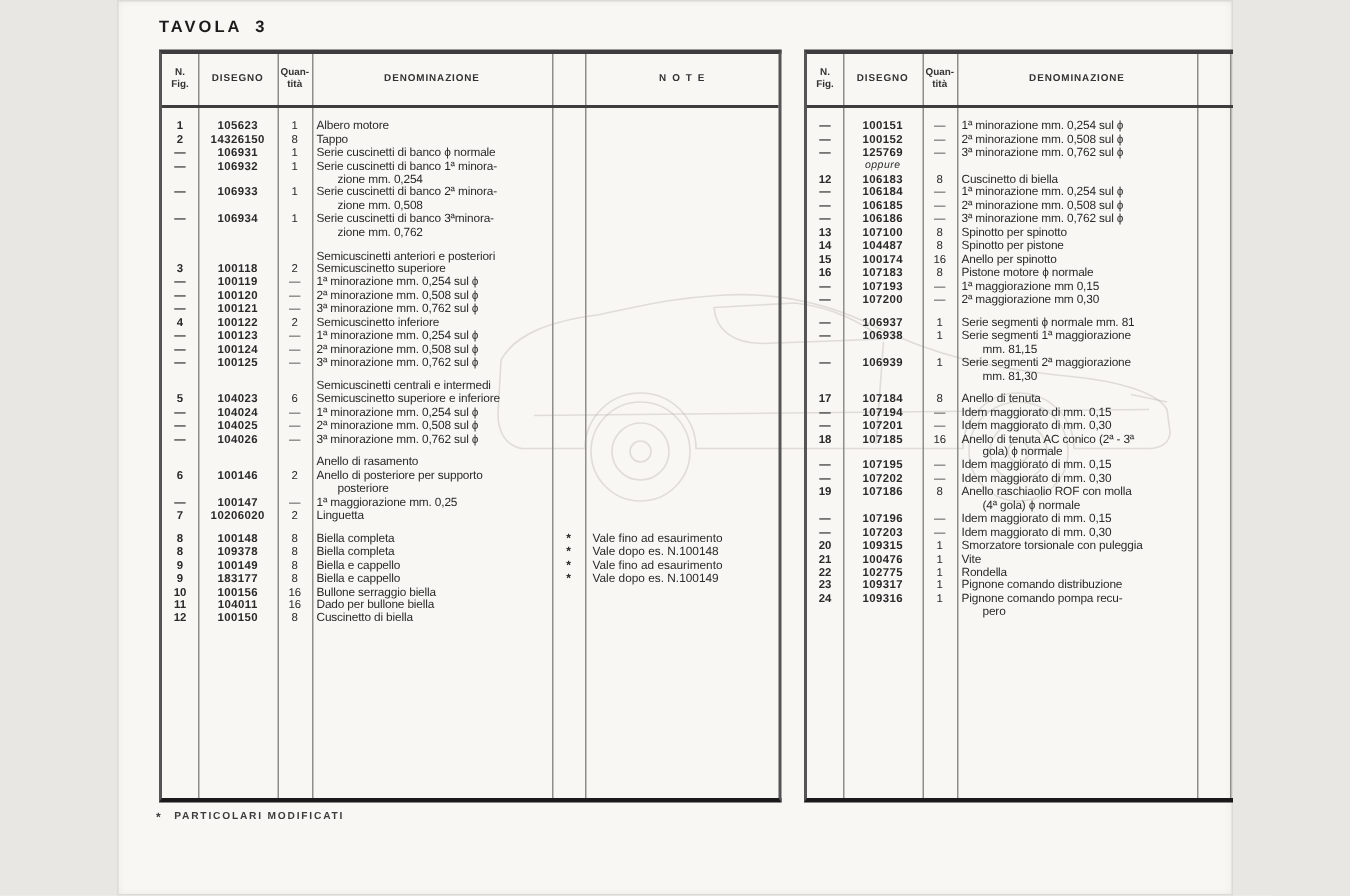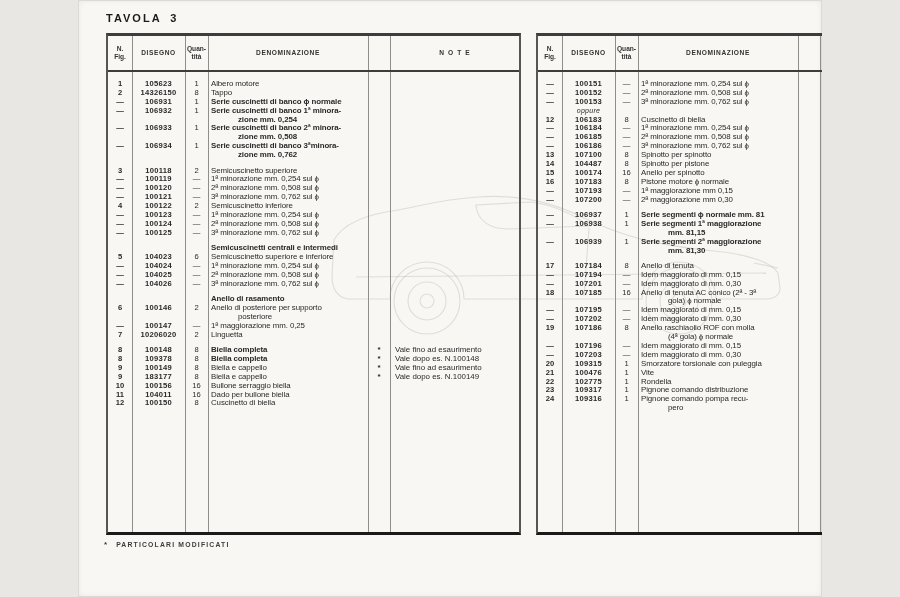--- a/index.html
+++ b/index.html
@@ -39,22 +39,22 @@
 
   .tbody{position:absolute;top:36px;left:0;right:0;bottom:0;padding-top:8px;overflow:hidden;}
   .row{display:flex;height:8.9px;line-height:8.9px;font-size:8px;white-space:nowrap;}
   .row.blank{height:6.5px;}
   .cell{flex:none;overflow:visible;}
   .c-fig{width:24px;text-align:center;font-weight:bold;font-size:7.6px;}
   .c-dis{width:53px;text-align:center;font-weight:bold;font-size:7.6px;letter-spacing:.3px;}
   .c-dis.it{font-style:italic;font-weight:normal;font-size:7px;}
   .c-qty{width:23px;text-align:center;font-size:7.6px;}
   .c-den{width:160px;padding-left:3px;font-size:7.9px;letter-spacing:-.1px;box-sizing:border-box;}
-  .c-den.cont{padding-left:30px;}
-  .c-den.bold{font-weight:bold;}
+  .c-den.cont{padding-left:17px;}
+  .c-den.bold{font-weight:normal;}
   .c-star{width:22px;text-align:center;font-weight:bold;font-size:8px;}
   .c-note{width:133px;padding-left:5px;font-size:7.9px;box-sizing:border-box;}
 
   .footer{
     position:absolute;left:26px;top:540px;
     font-size:6.8px;font-weight:bold;letter-spacing:1.2px;color:#3c3c3c;
     display:flex;align-items:center;
   }
   .footer .star{margin-right:9px;font-size:8px;letter-spacing:0;}
 </style>
@@ -168,20 +168,28 @@
         <div class="row">
           <span class="cell c-fig"></span>
           <span class="cell c-dis"></span>
           <span class="cell c-qty"></span>
           <span class="cell c-den bold cont">zione mm. 0,762</span>
           <span class="cell c-star"></span>
           <span class="cell c-note"></span>
         </div>
         <div class="row blank"></div>
         <div class="row">
+          <span class="cell c-fig"></span>
+          <span class="cell c-dis"></span>
+          <span class="cell c-qty"></span>
+          <span class="cell c-den bold">Semicuscinetti anteriori e posteriori</span>
+          <span class="cell c-star"></span>
+          <span class="cell c-note"></span>
+        </div>
+        <div class="row">
           <span class="cell c-fig">3</span>
           <span class="cell c-dis">100118</span>
           <span class="cell c-qty">2</span>
           <span class="cell c-den">Semicuscinetto superiore</span>
           <span class="cell c-star"></span>
           <span class="cell c-note"></span>
         </div>
         <div class="row">
           <span class="cell c-fig">—</span>
           <span class="cell c-dis">100119</span>
@@ -411,21 +419,21 @@
         <div class="row">
           <span class="cell c-fig">—</span>
           <span class="cell c-dis">100152</span>
           <span class="cell c-qty">—</span>
           <span class="cell c-den">2ª minorazione mm. 0,508 sul ϕ</span>
           <span class="cell c-star"></span>
           <span class="cell c-note"></span>
         </div>
         <div class="row">
           <span class="cell c-fig">—</span>
-          <span class="cell c-dis">100153</span>
+          <span class="cell c-dis">125769</span>
           <span class="cell c-qty">—</span>
           <span class="cell c-den">3ª minorazione mm. 0,762 sul ϕ</span>
           <span class="cell c-star"></span>
           <span class="cell c-note"></span>
         </div>
         <div class="row">
           <span class="cell c-fig"></span>
           <span class="cell c-dis it">oppure</span>
           <span class="cell c-qty"></span>
           <span class="cell c-den"></span>

